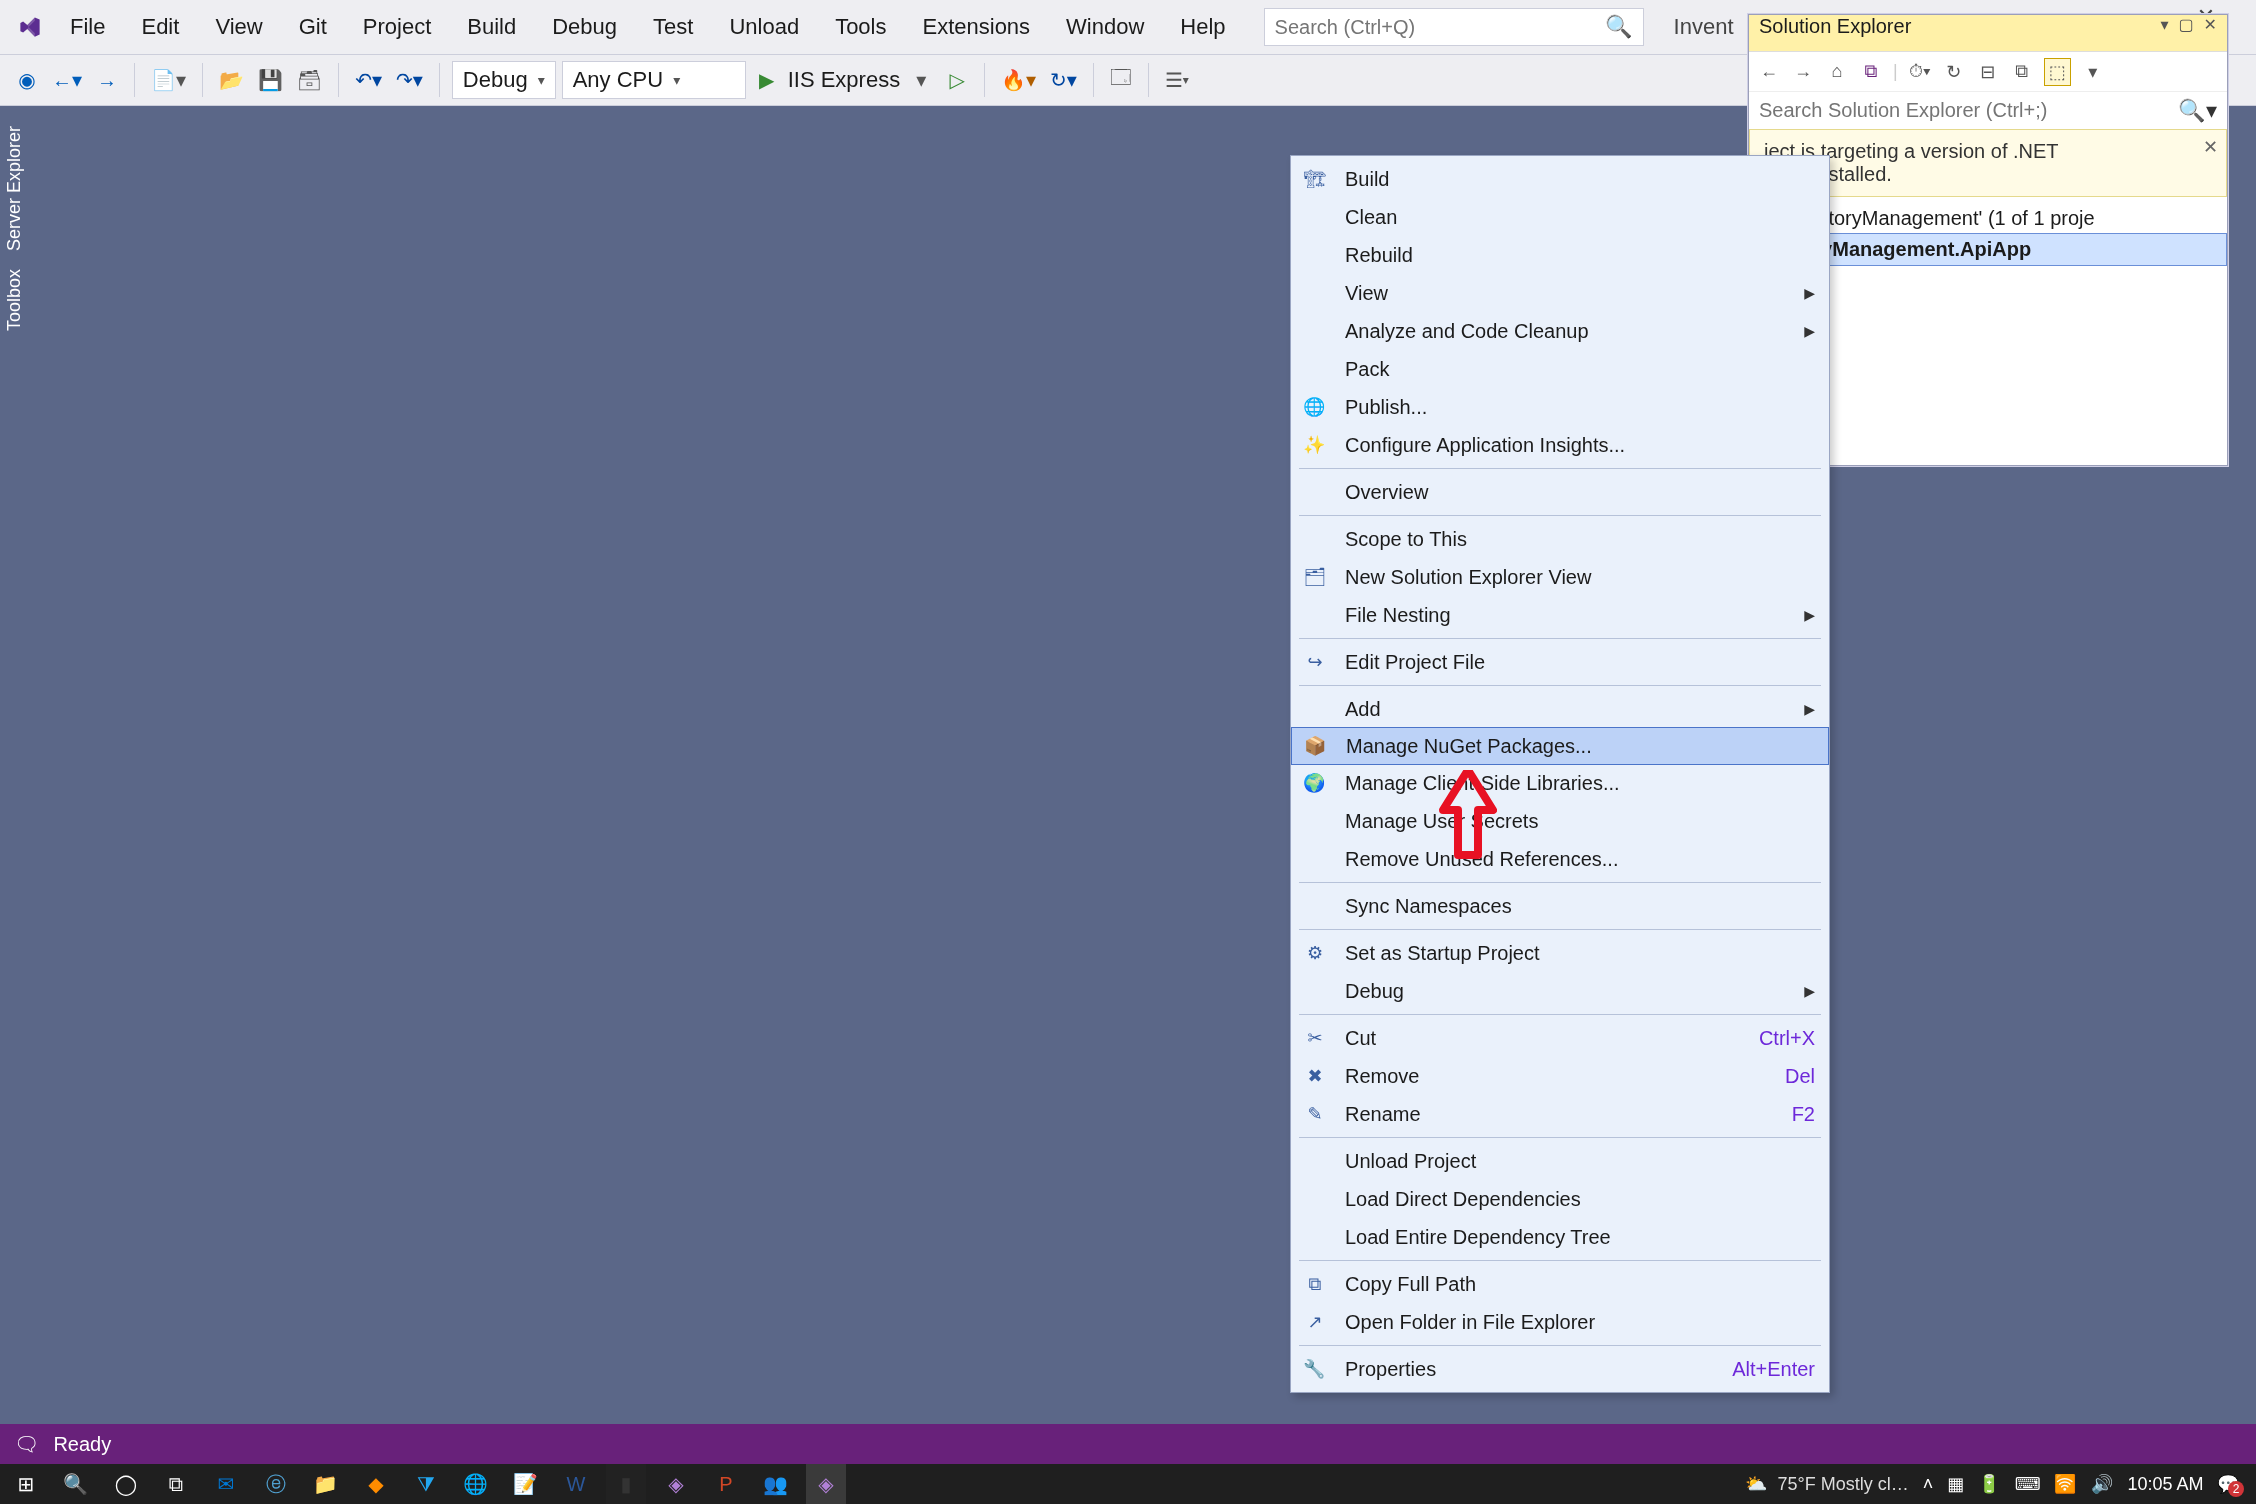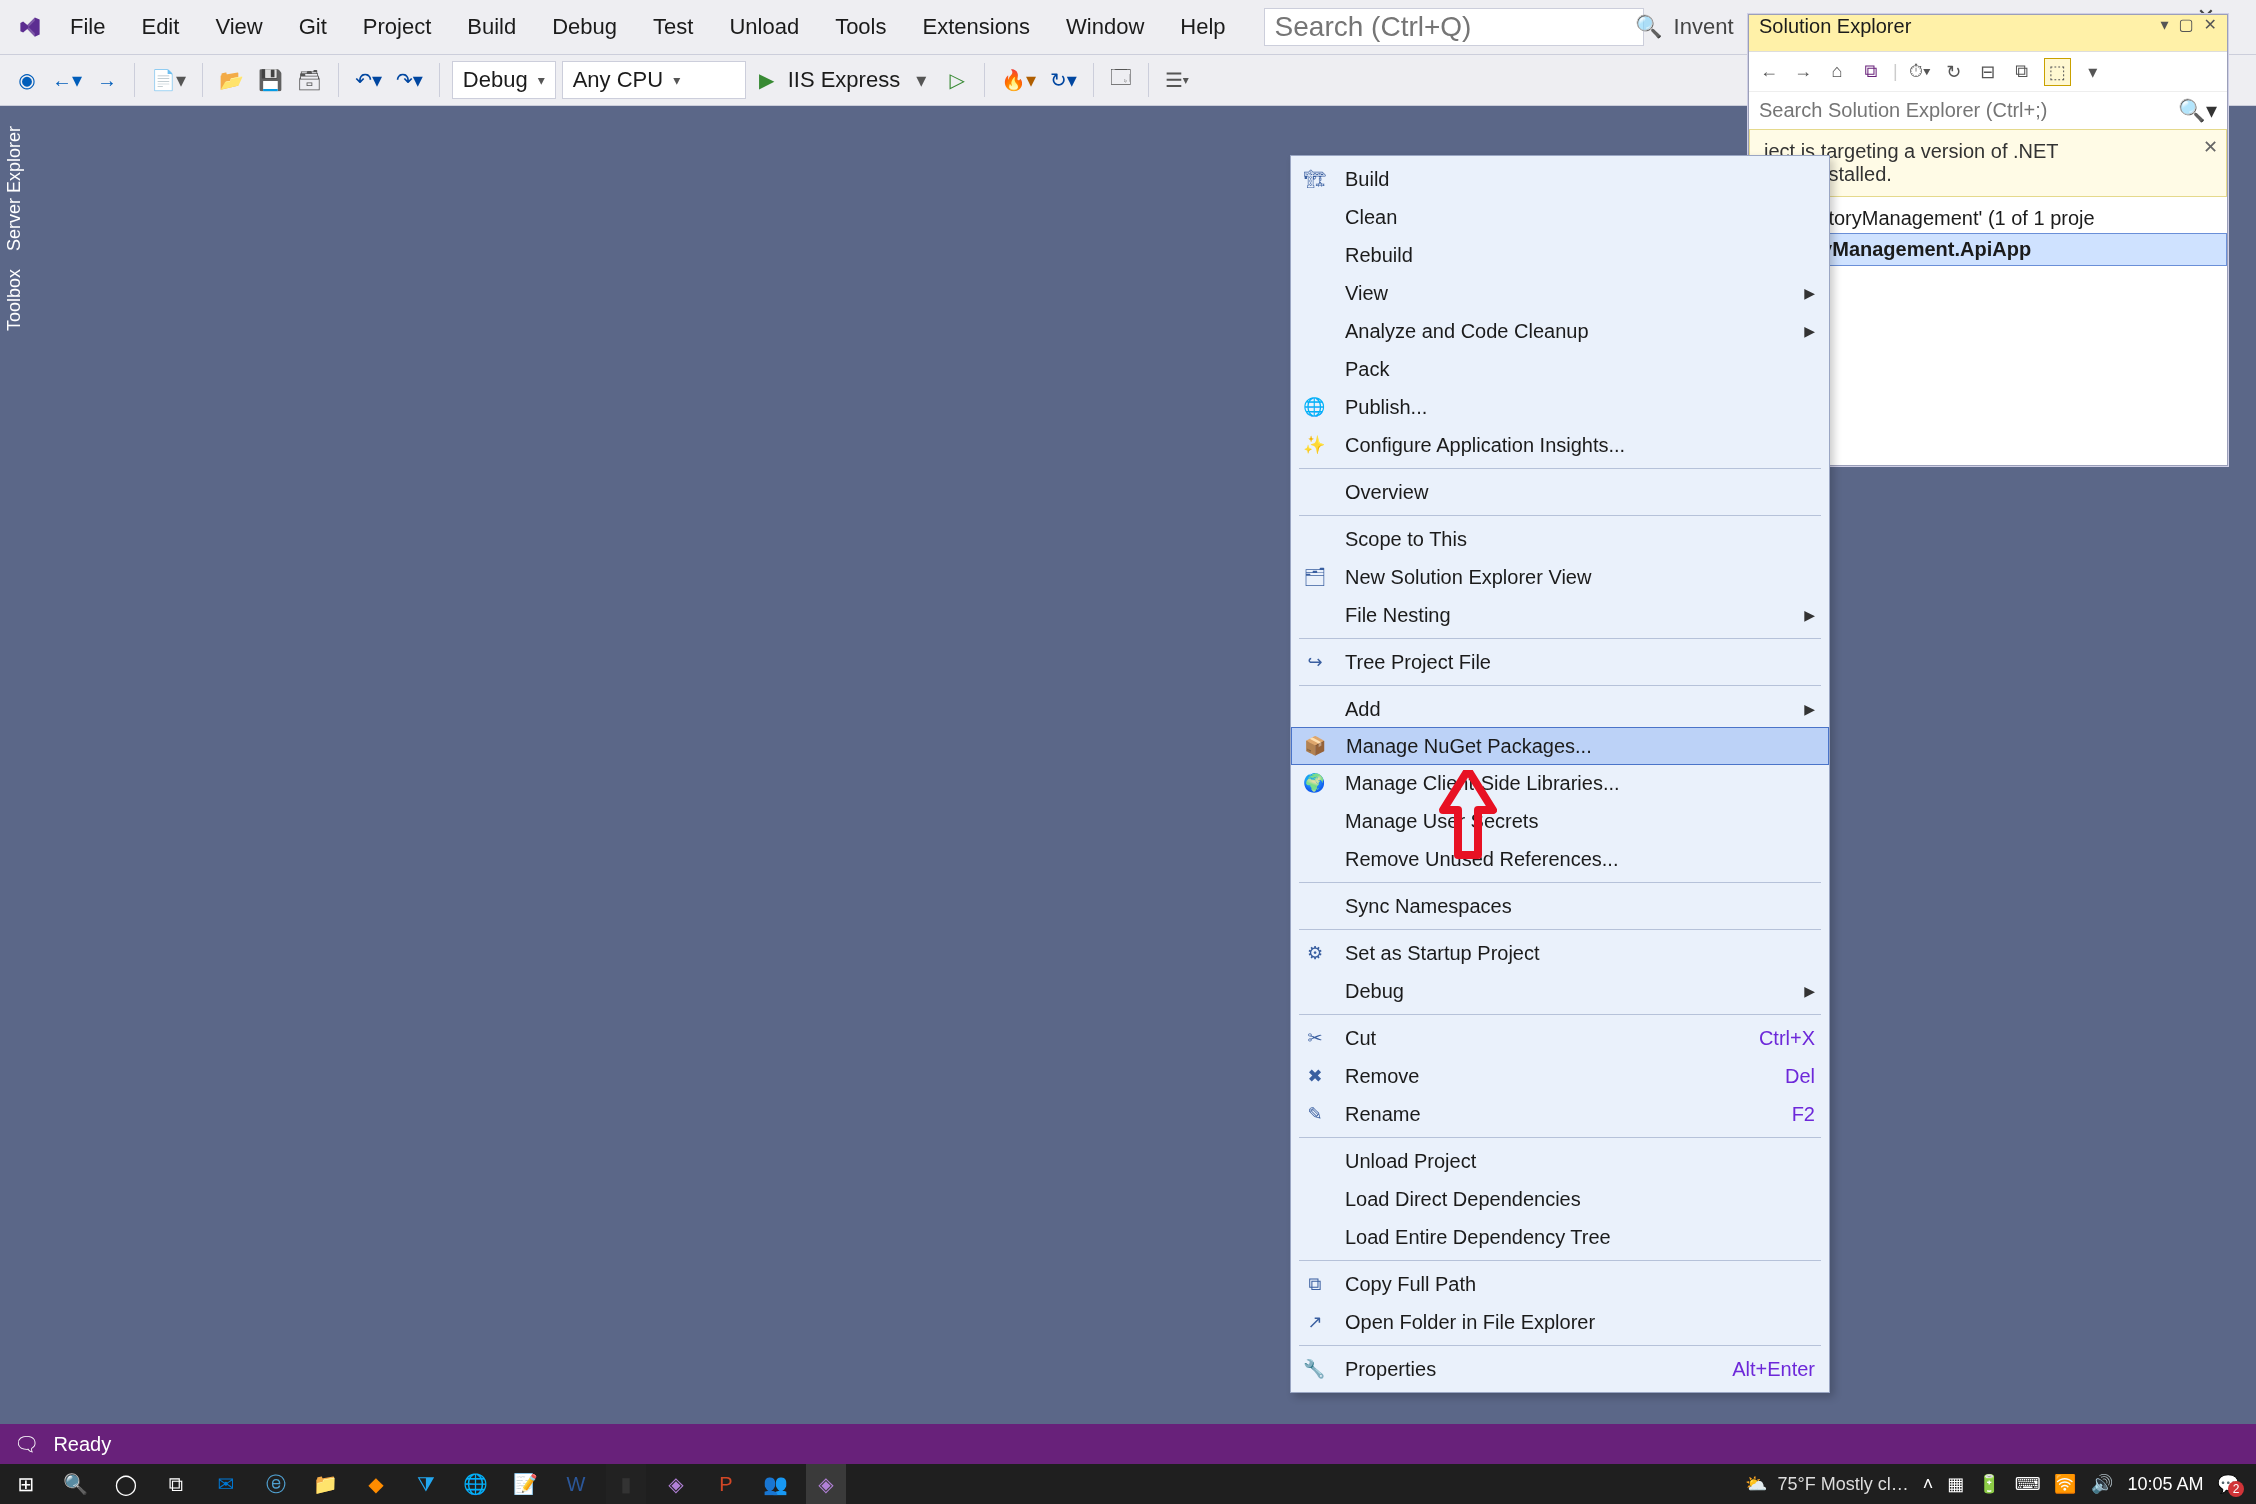--- a/index.html
+++ b/index.html
@@ -4,21 +4,21 @@
 <style>
 * { box-sizing: border-box; margin: 0; padding: 0; font-family: "Segoe UI", Tahoma, sans-serif; }
 html, body { width: 2256px; height: 1504px; overflow: hidden; }
 body { background: #5b6788; position: relative; font-size: 22px; color: #1b1b1b; }
 
 
 .menubar { position: absolute; top: 0; left: 0; right: 0; height: 54px; background: #eeeef2; display: flex; align-items: center; padding-left: 8px; }
 .vs-logo { width: 44px; height: 44px; display: flex; align-items: center; justify-content: center; }
 .menubar .mitem { padding: 0 18px; height: 100%; display: flex; align-items: center; cursor: default; }
 .searchbox { margin-left: 20px; width: 380px; height: 38px; border: 1px solid #cccedb; background: #fff; display: flex; align-items: center; padding: 0 10px; }
-.searchbox input { border: none; outline: none; flex: 1; font-size: 28px; color: #888; background: transparent; }
+.searchbox input { border: none; outline: none; flex: 1; font-size: 20px; color: #888; background: transparent; }
 .searchbox .mag { color: #444; font-size: 22px; }
 .titlelabel { margin-left: 30px; color: #444; }
 
 
 .toolbar { position: absolute; top: 54px; left: 0; right: 0; height: 52px; background: #eeeef2; border-top: 1px solid #cccedb; border-bottom: 1px solid #cccedb; display: flex; align-items: center; padding-left: 12px; gap: 6px; }
 .tbtn { min-width: 30px; height: 34px; display: flex; align-items: center; justify-content: center; color: #555; font-size: 20px; padding: 0 4px; }
 .tsep { width: 1px; height: 34px; background: #cccedb; margin: 0 6px; }
 .combo { height: 38px; border: 1px solid #cccedb; background: #fff; display: flex; align-items: center; padding: 0 10px; gap: 10px; }
 .combo span.val { color: #1b1b1b; }
 .combo .car { color: #555; font-size: 14px; }
@@ -239,21 +239,21 @@
       <span class="labelcell">New Solution Explorer View</span>
     </div>
     <div class="row">
       <span class="iconcell"></span>
       <span class="labelcell">File Nesting</span>
       <span class="submark">▶</span>
     </div>
     <div class="sep"></div>
     <div class="row">
       <span class="iconcell">↪</span>
-      <span class="labelcell">Tree Project File</span>
+      <span class="labelcell">Edit Project File</span>
     </div>
     <div class="sep"></div>
     <div class="row">
       <span class="iconcell"></span>
       <span class="labelcell">Add</span>
       <span class="submark">▶</span>
     </div>
     <div class="row hl">
       <span class="iconcell">📦</span>
       <span class="labelcell">Manage NuGet Packages...</span>

